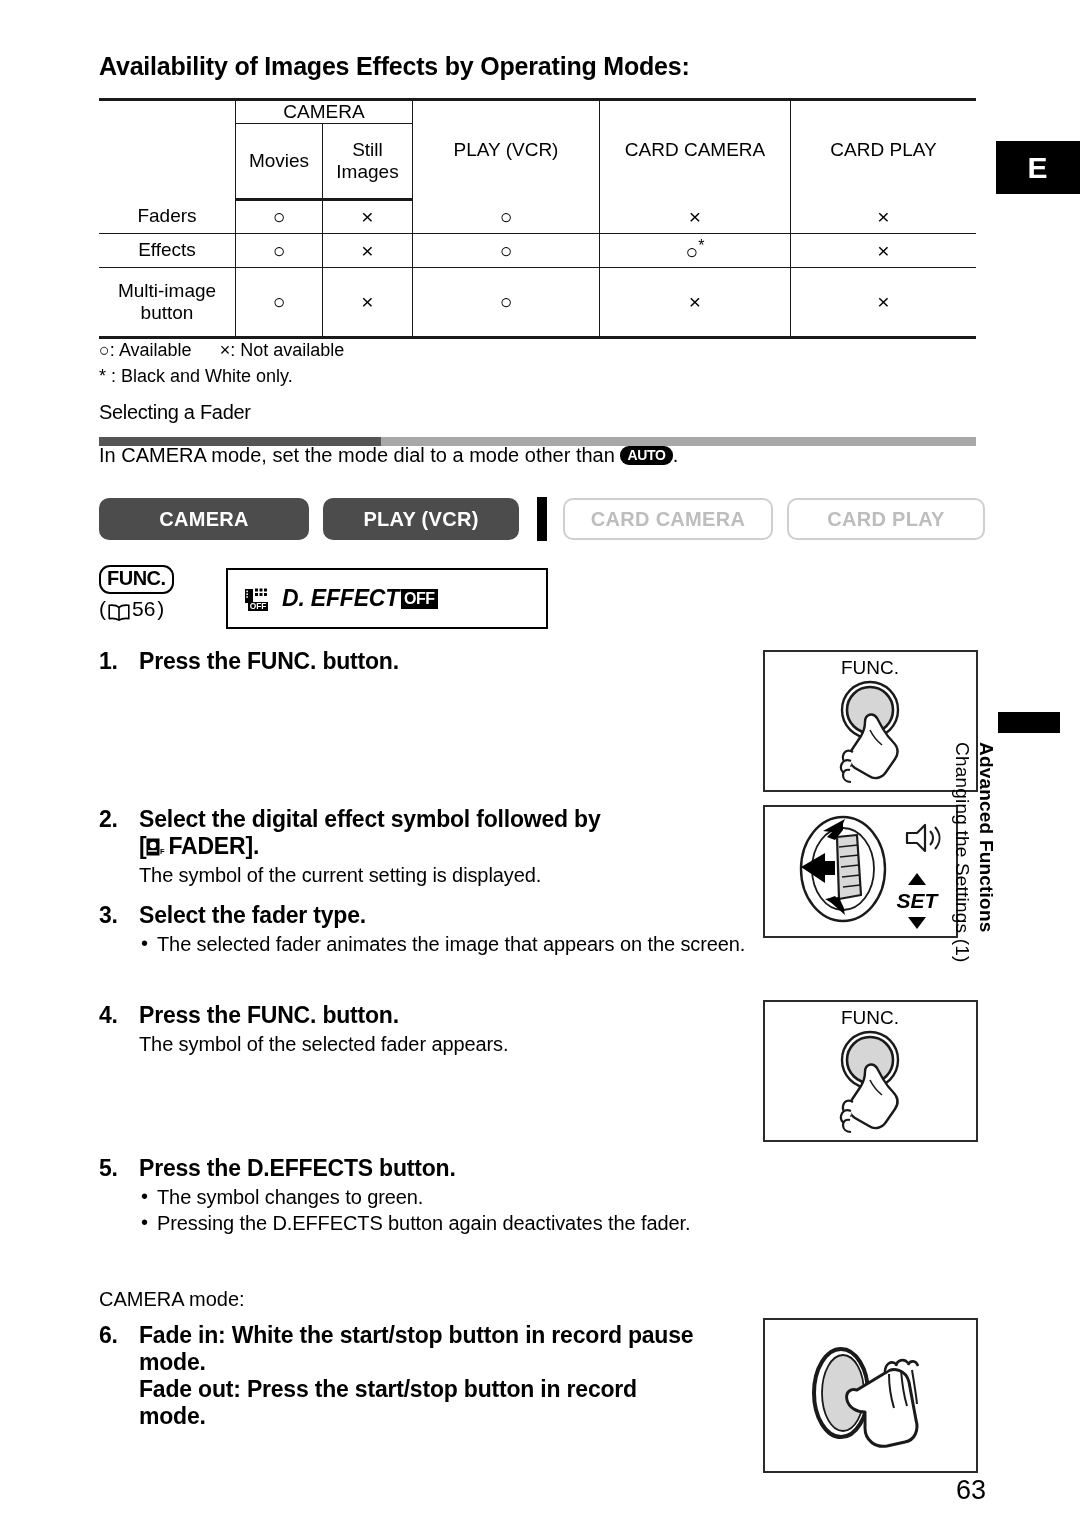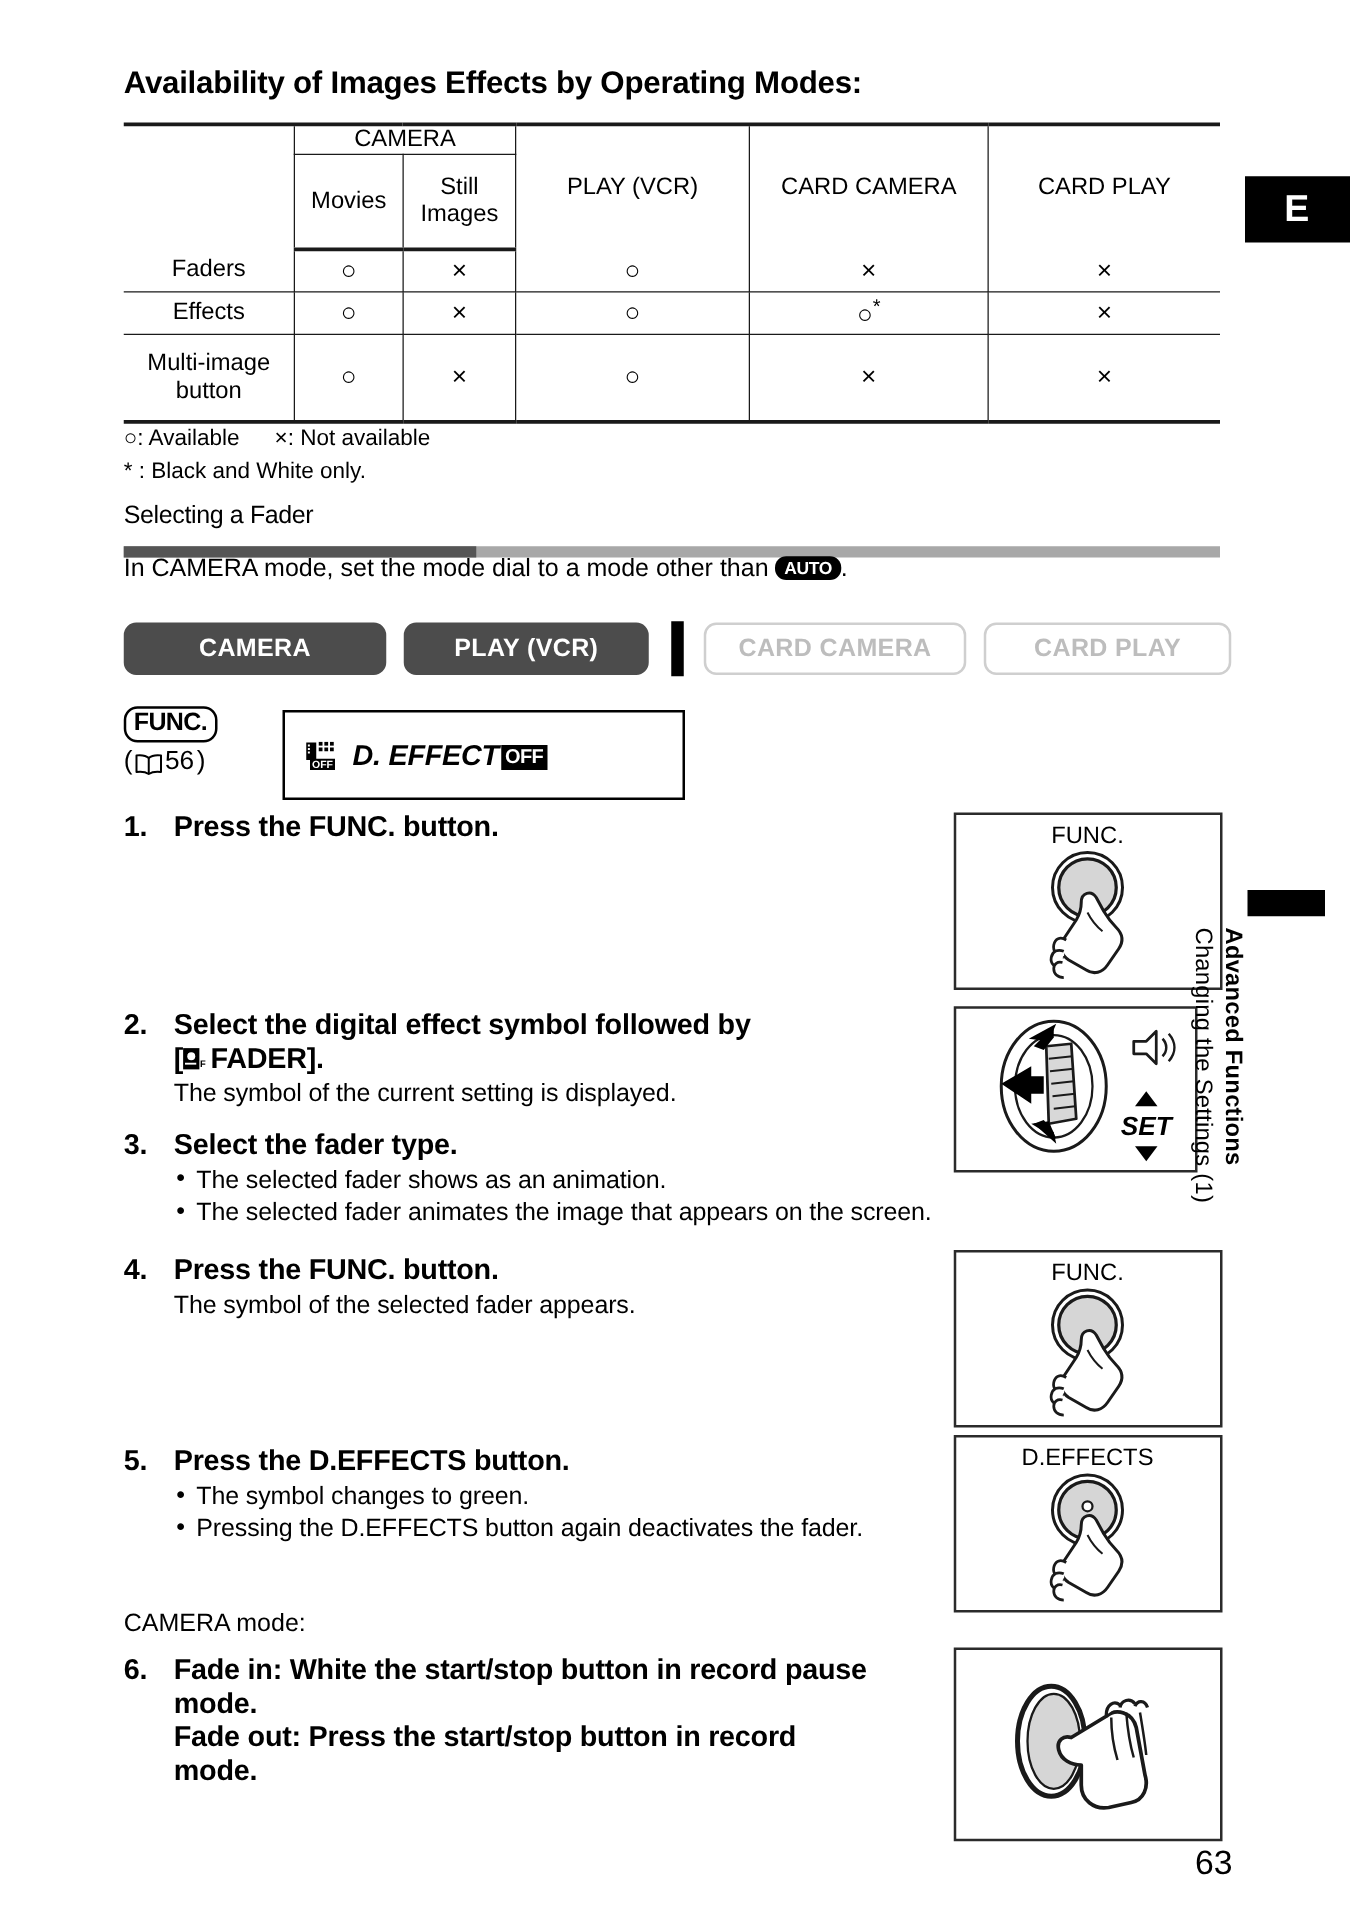--- a/index.html
+++ b/index.html
@@ -214,21 +214,21 @@
     height: 17px;
     position: relative;
     top: 2px;
   }
 
   .menu-box {
     position: absolute;
     left: 226px;
     top: 568px;
     width: 322px;
-    height: 72px;
+    height: 61px;
     border: 2.5px solid #000000;
     box-sizing: border-box;
     display: flex;
     align-items: center;
     padding-left: 16px;
   }
   .dfx-icon {
     width: 26px;
     height: 24px;
     margin-right: 12px;
@@ -496,21 +496,20 @@
     </div>
     <div class="step-note">The symbol of the current setting is displayed.</div>
   </div>
 
   <div class="step" style="top:902px;">
     <div class="step-head">
       <span class="step-num">3.</span>
       <span class="step-body">Select the fader type.</span>
     </div>
     <ul class="bullets">
-      <li>The selected fader shows as an animation.</li>
       <li>The selected fader animates the image that appears on the screen.</li>
     </ul>
   </div>
 
   <div class="step" style="top:1002px;">
     <div class="step-head">
       <span class="step-num">4.</span>
       <span class="step-body">Press the FUNC. button.</span>
     </div>
     <div class="step-note">The symbol of the selected fader appears.</div>
@@ -584,33 +583,20 @@
       <circle cx="105" cy="58" r="28" fill="#ffffff" stroke="#1a1a1a" stroke-width="2.4"></circle>
       <circle cx="105" cy="58" r="23" fill="#d6d6d6" stroke="#1a1a1a" stroke-width="2.6"></circle>
       <path d="M100 70 C100 62 108 60 112 66 L118 77 C121 82 124 86 128 90 C133 95 134 101 130 107 L121 120 C117 126 110 128 104 124 L90 116 C84 112 82 105 86 99 L96 84 C99 79 100 75 100 70 Z" fill="#ffffff" stroke="#1a1a1a" stroke-width="2.4" stroke-linejoin="round"></path>
       <path d="M88 100 C83 97 79 99 78 104 C77 109 81 113 86 114" fill="#ffffff" stroke="#1a1a1a" stroke-width="2.2"></path>
       <path d="M86 109 C81 107 77 109 76 114 C75 119 79 122 84 123" fill="#ffffff" stroke="#1a1a1a" stroke-width="2.2"></path>
       <path d="M85 118 C81 117 78 119 78 123 C78 127 81 130 86 130" fill="#ffffff" stroke="#1a1a1a" stroke-width="2.2"></path>
       <path d="M105 78 C108 84 112 89 117 93" fill="none" stroke="#1a1a1a" stroke-width="1.6"></path>
     </svg>
   </div>
 
-  <div class="illus" style="left:763px; top:1148px; width:215px; height:142px;">
-    <svg width="210" height="138" viewBox="0 0 210 138" xmlns="http://www.w3.org/2000/svg">
-      <text x="105" y="22" font-family="Liberation Sans, sans-serif" font-size="19" fill="#000000" text-anchor="middle">D.EFFECTS</text>
-      <circle cx="105" cy="58" r="28" fill="#ffffff" stroke="#1a1a1a" stroke-width="2.4"></circle>
-      <circle cx="105" cy="58" r="23" fill="#d6d6d6" stroke="#1a1a1a" stroke-width="2.6"></circle>
-      <circle cx="105" cy="55" r="4" fill="#ffffff" stroke="#1a1a1a" stroke-width="1.8"></circle>
-      <path d="M100 70 C100 62 108 60 112 66 L118 77 C121 82 124 86 128 90 C133 95 134 101 130 107 L121 120 C117 126 110 128 104 124 L90 116 C84 112 82 105 86 99 L96 84 C99 79 100 75 100 70 Z" fill="#ffffff" stroke="#1a1a1a" stroke-width="2.4" stroke-linejoin="round"></path>
-      <path d="M88 100 C83 97 79 99 78 104 C77 109 81 113 86 114" fill="#ffffff" stroke="#1a1a1a" stroke-width="2.2"></path>
-      <path d="M86 109 C81 107 77 109 76 114 C75 119 79 122 84 123" fill="#ffffff" stroke="#1a1a1a" stroke-width="2.2"></path>
-      <path d="M85 118 C81 117 78 119 78 123 C78 127 81 130 86 130" fill="#ffffff" stroke="#1a1a1a" stroke-width="2.2"></path>
-      <path d="M105 78 C108 84 112 89 117 93" fill="none" stroke="#1a1a1a" stroke-width="1.6"></path>
-    </svg>
-  </div>
 
   <div class="illus" style="left:763px; top:1318px; width:215px; height:155px;">
     <svg width="210" height="150" viewBox="0 0 210 150" xmlns="http://www.w3.org/2000/svg">
       <ellipse cx="76" cy="73" rx="27" ry="44" fill="#ffffff" stroke="#1a1a1a" stroke-width="4"></ellipse>
       <ellipse cx="78" cy="73" rx="21" ry="38" fill="#d6d6d6" stroke="#1a1a1a" stroke-width="1.8"></ellipse>
       <path d="M92 70 C86 68 80 72 82 80 C84 88 92 92 100 92 L100 108 C100 120 110 128 122 126 L140 122 C150 120 154 110 151 100 L144 62 C141 50 128 46 120 53 Z" fill="#ffffff" stroke="#1a1a1a" stroke-width="3" stroke-linejoin="round"></path>
       <path d="M120 52 C120 44 126 40 131 44" fill="#ffffff" stroke="#1a1a1a" stroke-width="2.6"></path>
       <path d="M131 46 C132 40 139 38 143 43" fill="#ffffff" stroke="#1a1a1a" stroke-width="2.6"></path>
       <path d="M143 45 C145 40 151 40 153 46" fill="#ffffff" stroke="#1a1a1a" stroke-width="2.6"></path>
       <path d="M124 54 C124 66 126 78 129 88" fill="none" stroke="#1a1a1a" stroke-width="2"></path>

